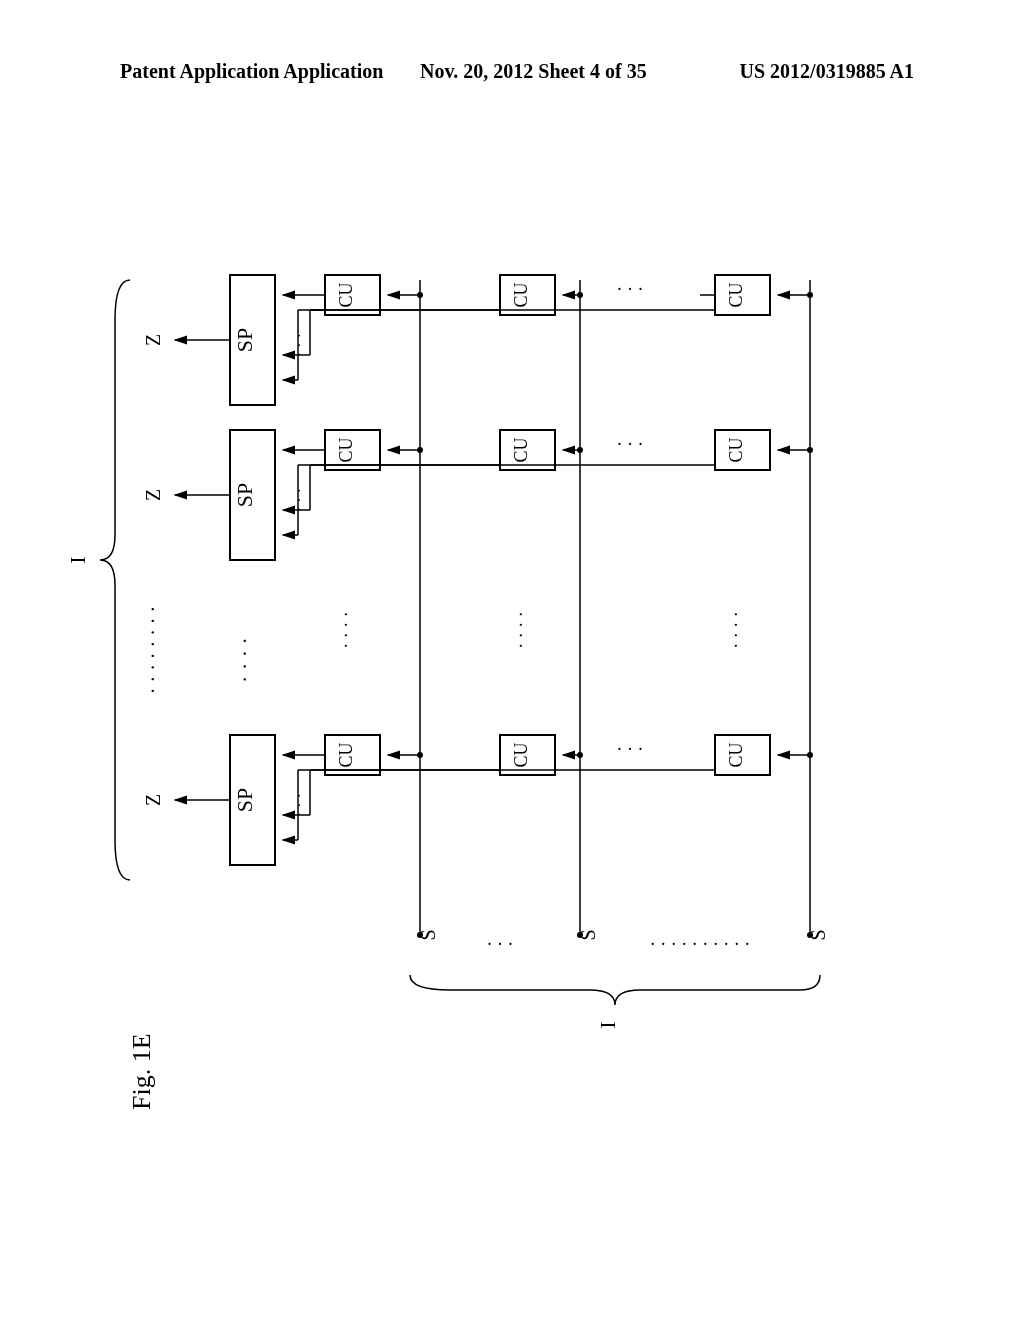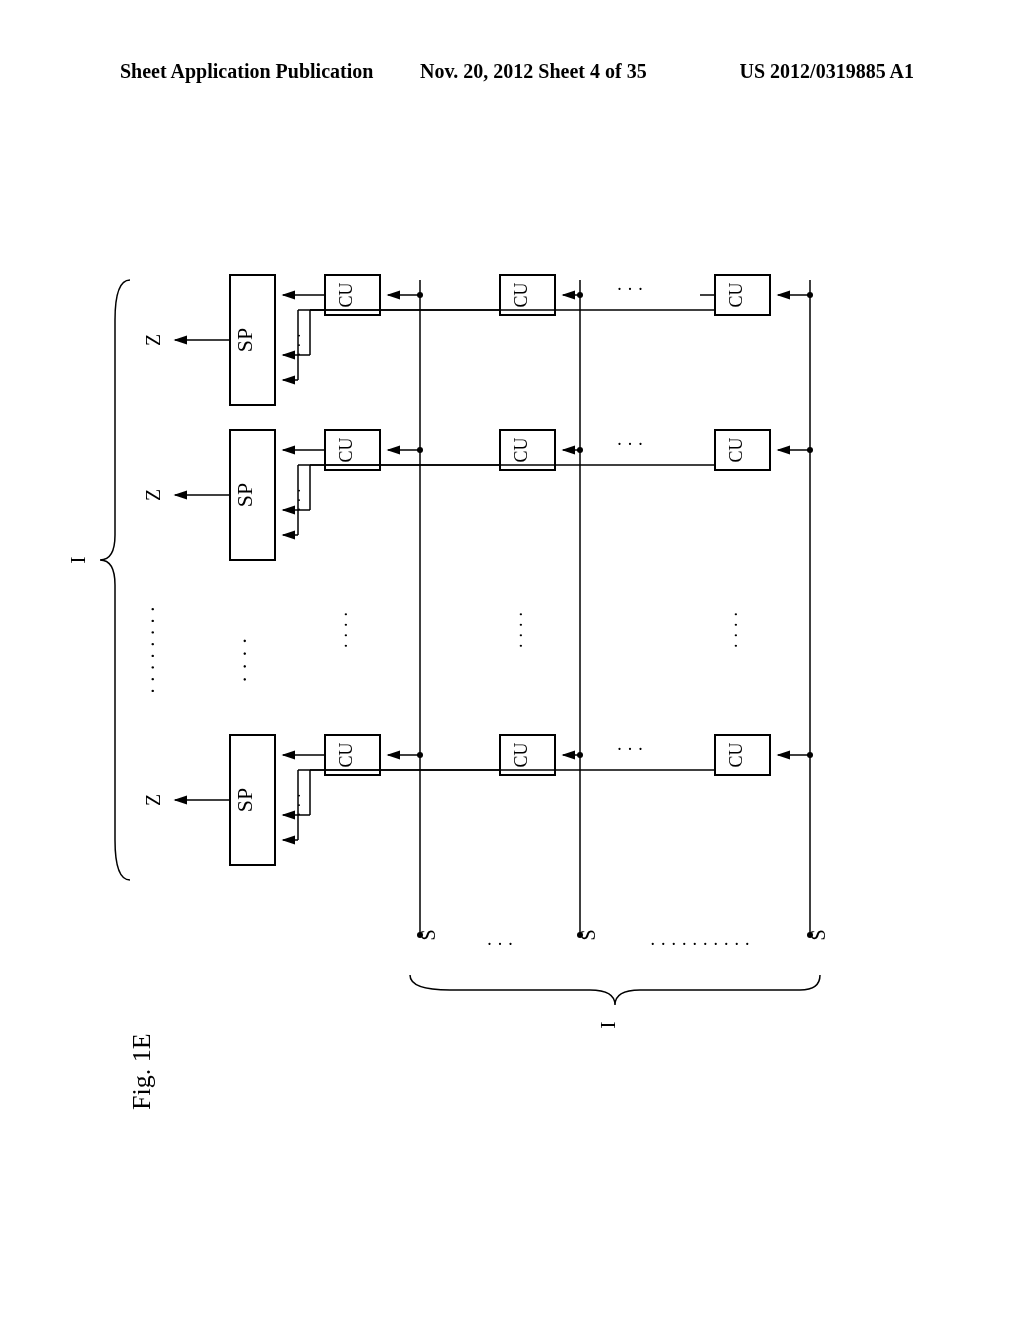--- a/index.html
+++ b/index.html
@@ -27,21 +27,21 @@
   .header .left { position: absolute; left: 0; }
   .header .mid  { position: absolute; left: 300px; }
   .header .right{ position: absolute; right: 0; font-family: Liberation Serif, serif; }
   svg { position: absolute; top: 120px; left: 0; }
 </style>
 </head>
 <body>
 
 <div class="page">
   <div class="header">
-    <span class="left">Sheet Application Publication</span>
+    <span class="left">Patent Application Application</span>
     <span class="mid">Nov. 20, 2012  Sheet 4 of 35</span>
     <span class="right">US 2012/0319885 A1</span>
   </div>
 
   <svg width="1024" height="1200" viewBox="0 0 1024 1200">
     <defs>
       <marker id="arrow" markerWidth="10" markerHeight="10" refX="8" refY="3" orient="auto" markerUnits="strokeWidth">
         <path d="M0,0 L0,6 L9,3 z" fill="#000"></path>
       </marker>
     </defs>

